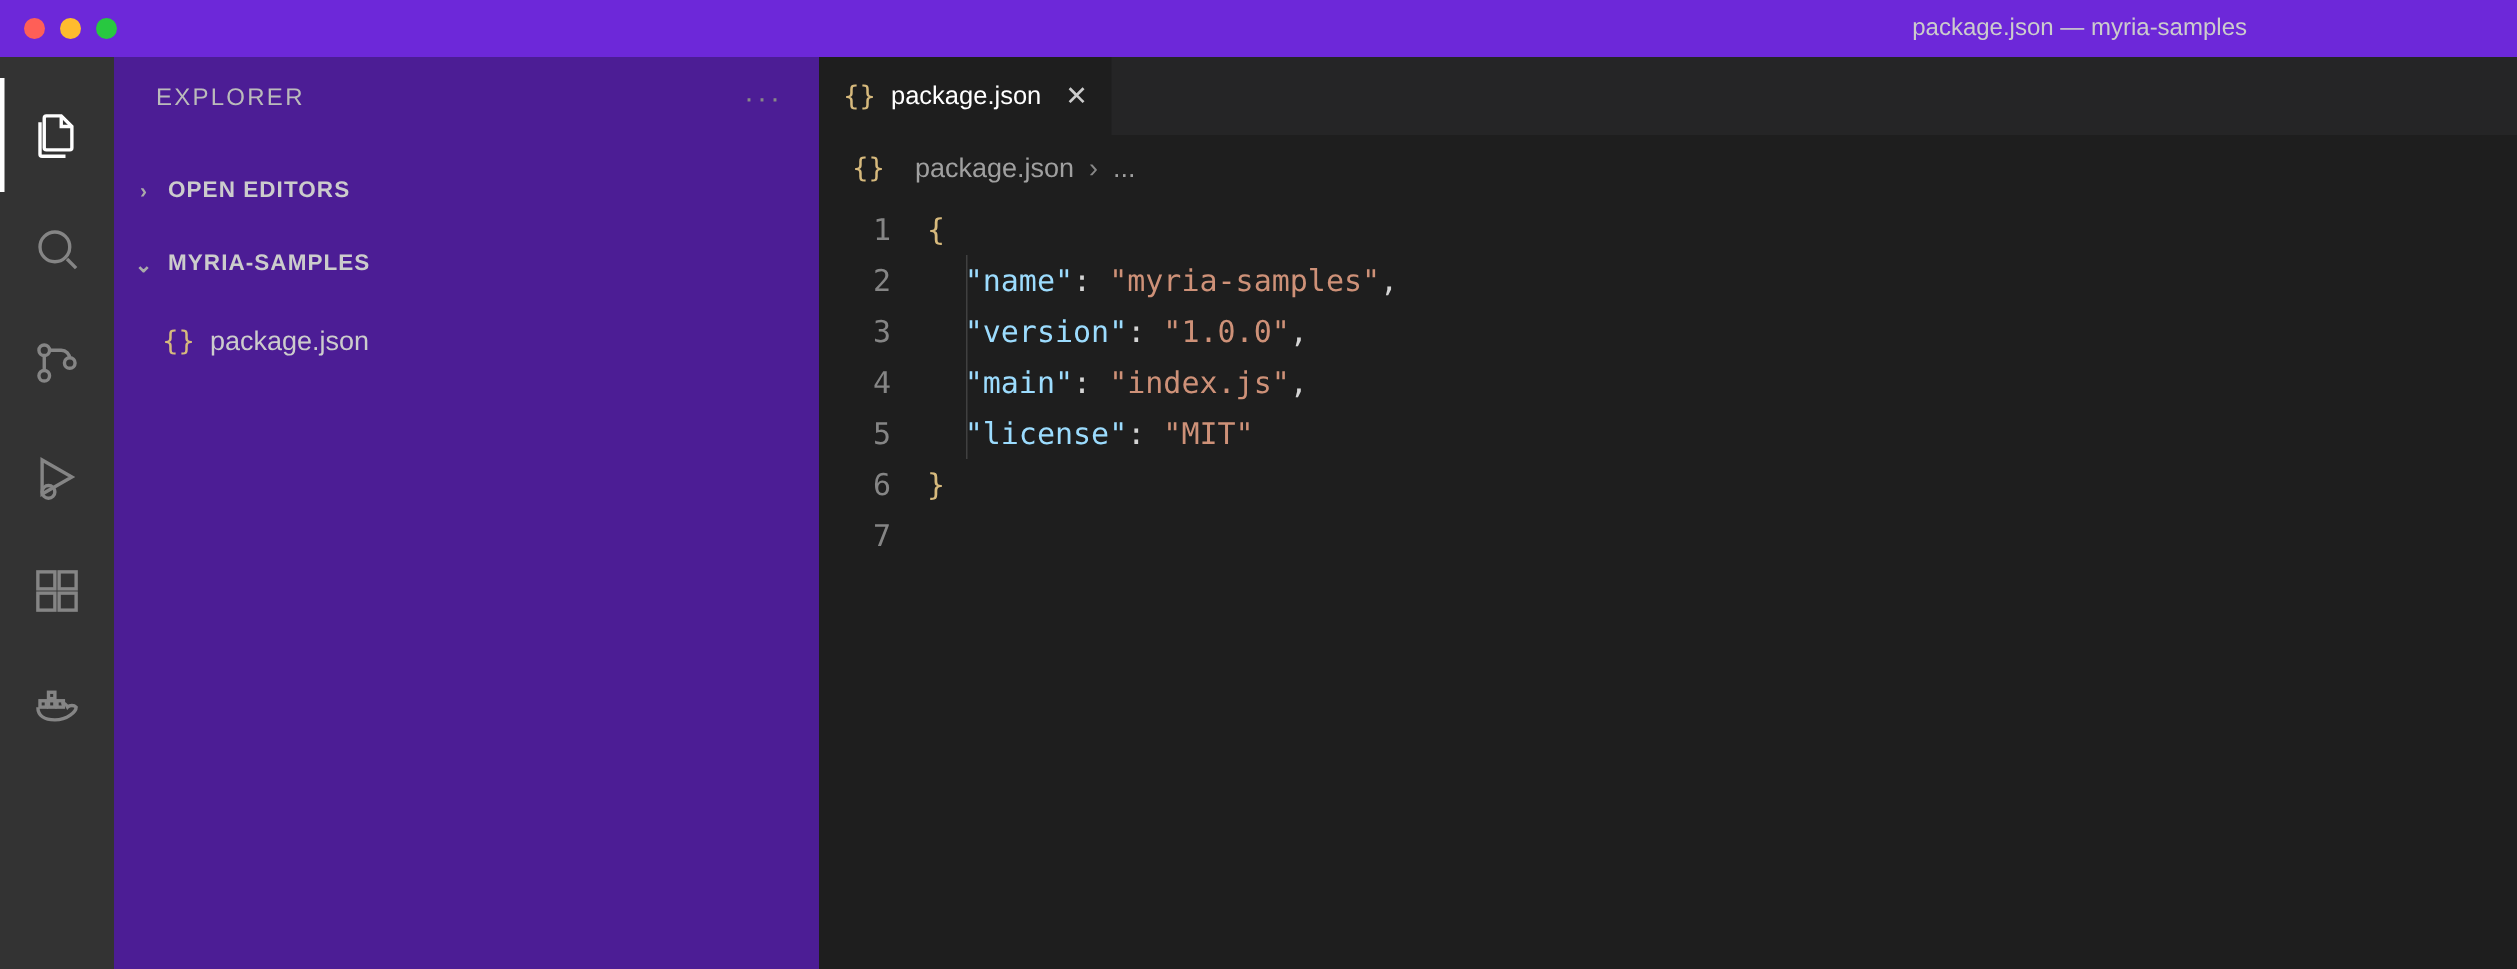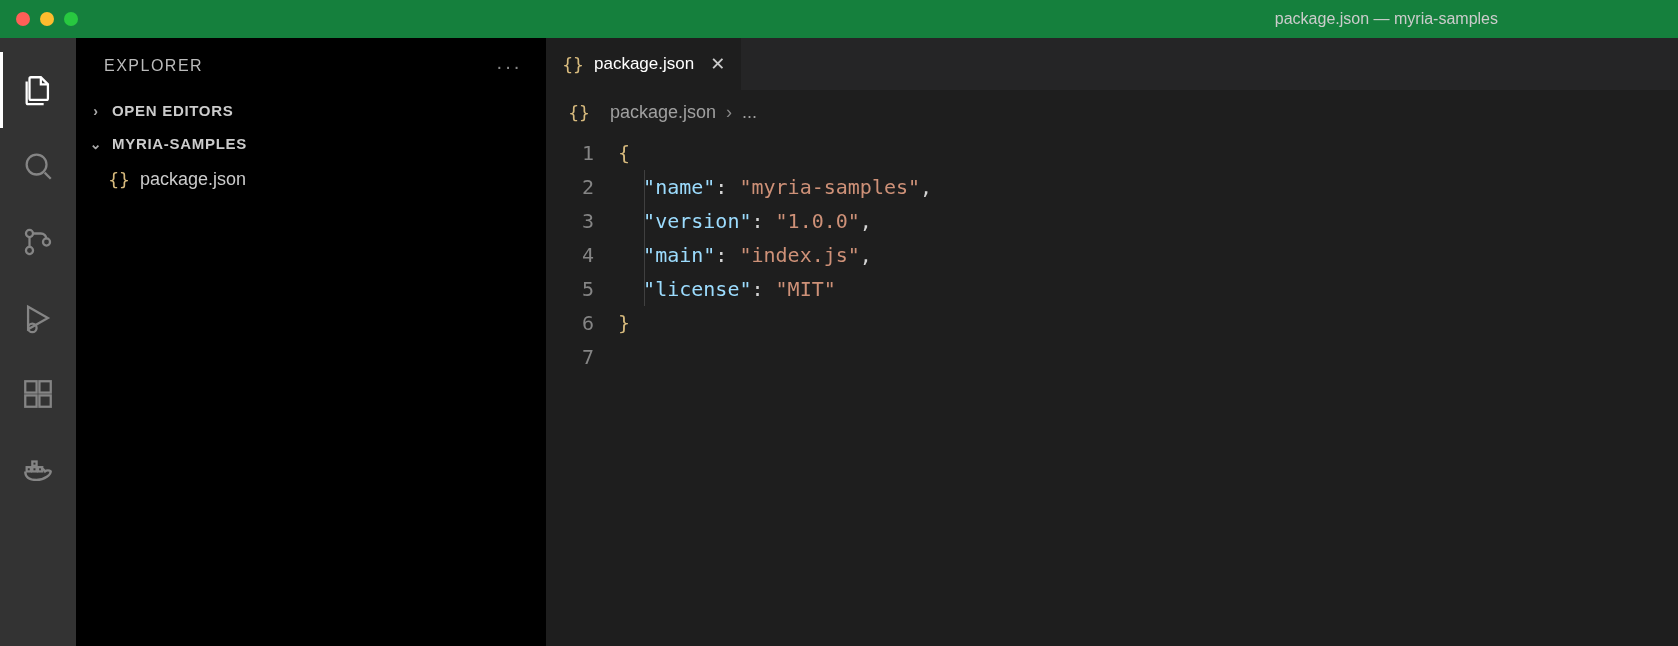--- a/index.html
+++ b/index.html
@@ -8,21 +8,21 @@
   height: 646px;
   background: #1e1e1e;
   font-family: -apple-system, BlinkMacSystemFont, "Segoe UI", sans-serif;
   color: #cccccc;
   overflow: hidden;
   display: flex;
   flex-direction: column;
 }
 .titlebar {
   height: 38px;
-  background: #15803d;
+  background: #6d28d9;
   display: flex;
   align-items: center;
   padding: 0 16px;
   position: relative;
 }
 .traffic-lights { display: flex; gap: 10px; }
 .traffic-light { width: 14px; height: 14px; border-radius: 50%; }
 .tl-close { background: #ff5f57; }
 .tl-min { background: #febc2e; }
 .tl-max { background: #28c840; }
@@ -60,23 +60,24 @@
 .activity-item.active::before {
   content: "";
   position: absolute;
   left: 0; top: 0; bottom: 0;
   width: 3px;
   background: #ffffff;
 }
 .activity-item svg { width: 34px; height: 34px; }
 .sidebar {
   width: 470px;
-  background: #000000;
+  background: #4c1d95;
   display: flex;
   flex-direction: column;
+  gap: 16px;
 }
 .sidebar-header {
   height: 56px;
   display: flex;
   align-items: center;
   justify-content: space-between;
   padding: 0 24px 0 28px;
   color: #bbbbbb;
   font-size: 16px;
   letter-spacing: 1.5px;

